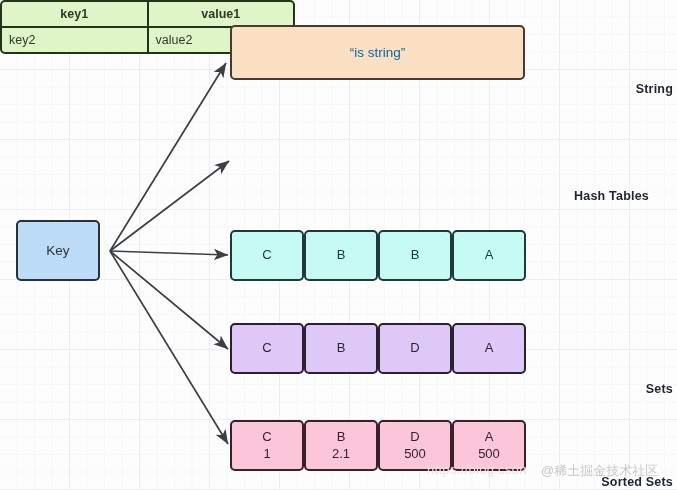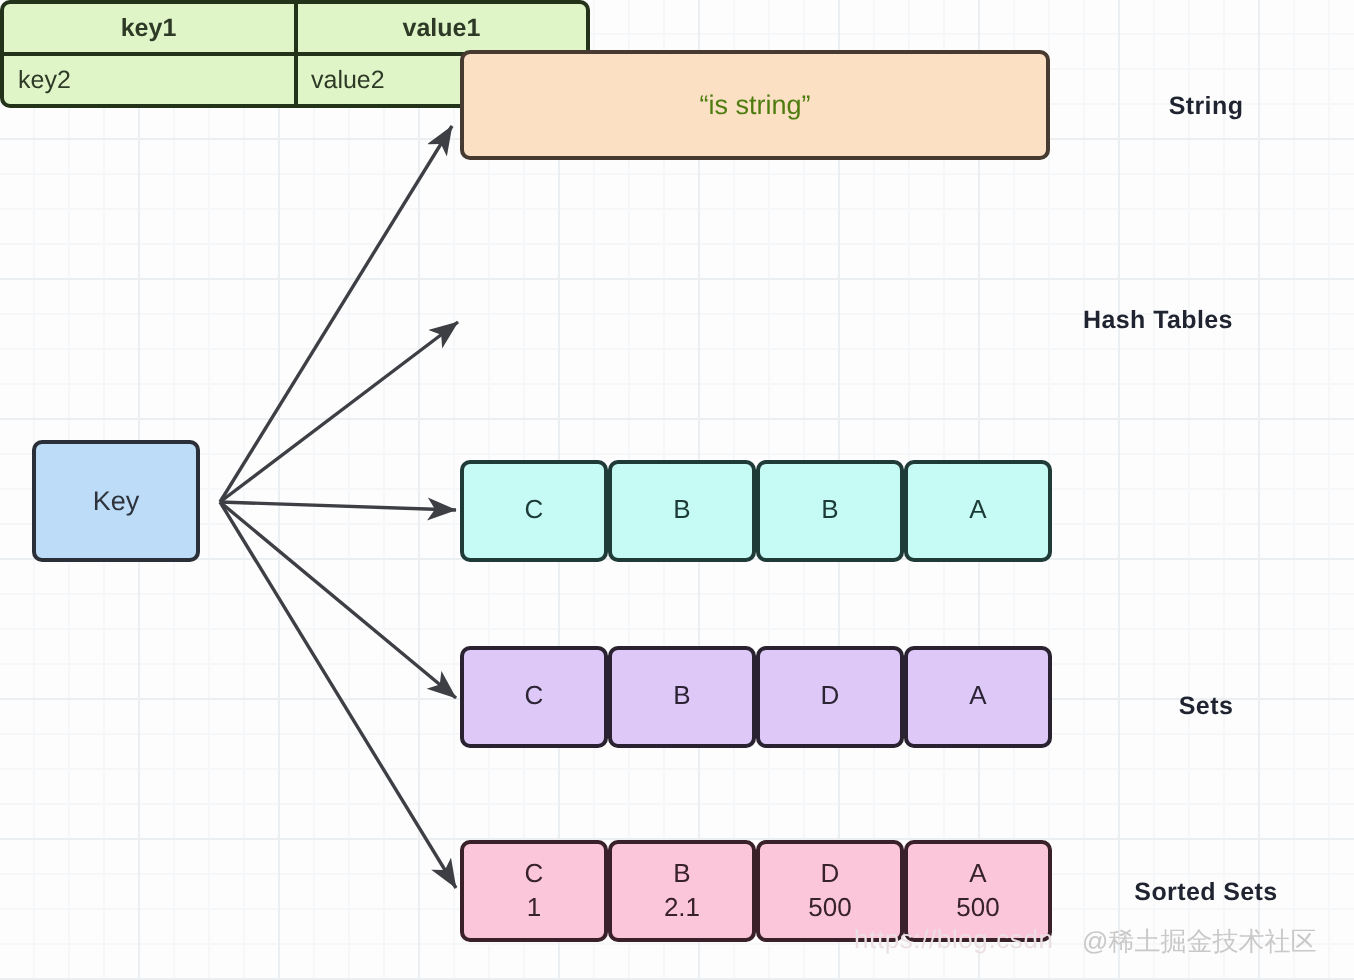--- a/index.html
+++ b/index.html
@@ -49,21 +49,21 @@
   }
   #key-node .label { font-size: 13.5px; color: #2f333b; }
 
   
   #string-node {
     left: 230px; top: 25px;
     width: 295px; height: 55px;
     background: #fbe0c4;
     border-color: #473b31;
     font-size: 13.5px;
-    color: #4d7c0f;
+    color: #0369a1;
   }
 
   
   #hash-node {
     left: 230px; top: 133px;
     width: 295px; height: 54px;
     border: none;
     display: block;
     background: transparent;
   }
@@ -124,25 +124,26 @@
   #set-row  { left: 230px; top: 323px; }
   #set-row .cell { background: #ddc8f7; border-color: #2a2230; color: #2c2435; }
   #zset-row { left: 230px; top: 420px; }
   #zset-row .cell { background: #fcc6da; border-color: #3a2029; color: #37222a; }
   #zset-row .cell .score { font-size: 13px; }
 
   
   .legend {
     position: absolute;
     width: 140px;
-    text-align: center;
+    text-align: right;
     font-size: 12.5px;
     font-weight: bold;
     color: #1f2430;
     letter-spacing: 0.2px;
+    margin-top: 36px;
   }
   #legend-string      { left: 533px; top: 46px; }
   #legend-hash        { left: 509px; top: 153px; }
   #legend-list        { left: 533px; top: 248px; }
   #legend-sets        { left: 533px; top: 346px; }
   #legend-sorted-sets { left: 533px; top: 439px; }
 
   
   #watermark-jj {
     position: absolute;

